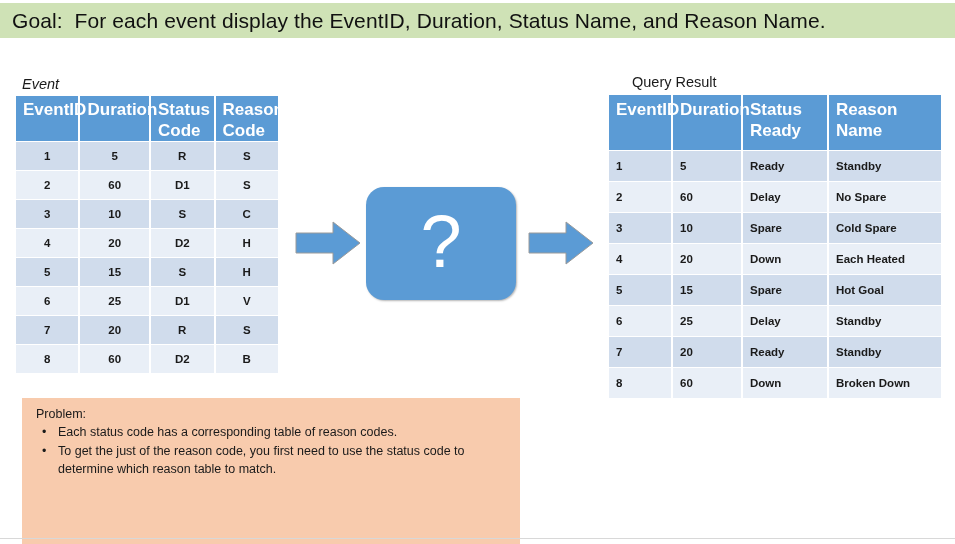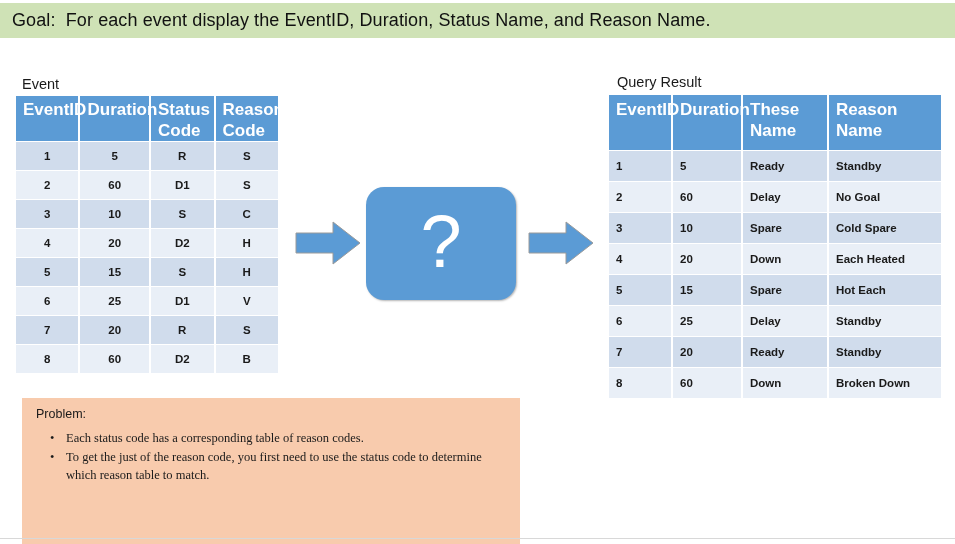--- a/index.html
+++ b/index.html
@@ -21,34 +21,34 @@
     left: 0;
     top: 3px;
     width: 955px;
     height: 35px;
     background: #CFE2B6;
     display: flex;
     align-items: center;
   }
   #goal-text {
     padding-left: 12px;
-    font-size: 18px;
+    font-size: 21px;
     color: #111111;
     letter-spacing: 0.1px;
     white-space: pre;
   }
 
   
   .caption {
     position: absolute;
     font-size: 14.5px;
     color: #1a1a1a;
   }
-  #event-caption { left: 22px; top: 76px; }
-  #query-caption { left: 617px; top: 74px; }
+  #event-caption { left: 22px; top: 76px; font-style: italic; }
+  #query-caption { left: 632px; top: 74px; }
 
   
   .tbl {
     position: absolute;
     border-collapse: separate;
     border-spacing: 2px 1px;
     table-layout: fixed;
   }
   .tbl th {
     background: #5B9BD5;
@@ -147,24 +147,23 @@
     background: #F8CBAD;
     box-sizing: border-box;
     padding: 9px 10px 0 14px;
   }
   #problem-title {
     font-size: 12.5px;
     color: #1a1a1a;
     margin-bottom: 2px;
   }
   #problem-list {
-    margin: 8px;
+    margin: 0;
     padding: 0;
     list-style: none;
-    font-family: Liberation Serif, serif;
   }
   #problem-list li {
     position: relative;
     font-size: 12.5px;
     color: #1a1a1a;
     line-height: 1.44;
     padding-left: 22px;
     margin-bottom: 1px;
   }
   #problem-list li:before {
@@ -278,54 +277,54 @@
   <colgroup>
     <col class="q-id">
       <col class="q-dur">
       <col class="q-st">
       <col class="q-rs">
   </colgroup>
   <thead>
     <tr>
       <th><span>EventID</span></th>
       <th><span>Duration</span></th>
-      <th><span>These Name</span></th>
+      <th><span>Status Ready</span></th>
       <th><span>Reason Name</span></th>
     </tr>
   </thead>
   <tbody id="query-body">
       <tr class="odd">
         <td>1</td>
         <td>5</td>
         <td>Ready</td>
         <td>Standby</td>
       </tr>
       <tr class="even">
         <td>2</td>
         <td>60</td>
         <td>Delay</td>
-        <td>No Goal</td>
+        <td>No Spare</td>
       </tr>
       <tr class="odd">
         <td>3</td>
         <td>10</td>
         <td>Spare</td>
         <td>Cold Spare</td>
       </tr>
       <tr class="even">
         <td>4</td>
         <td>20</td>
         <td>Down</td>
         <td>Each Heated</td>
       </tr>
       <tr class="odd">
         <td>5</td>
         <td>15</td>
         <td>Spare</td>
-        <td>Hot Each</td>
+        <td>Hot Goal</td>
       </tr>
       <tr class="even">
         <td>6</td>
         <td>25</td>
         <td>Delay</td>
         <td>Standby</td>
       </tr>
       <tr class="odd">
         <td>7</td>
         <td>20</td>

